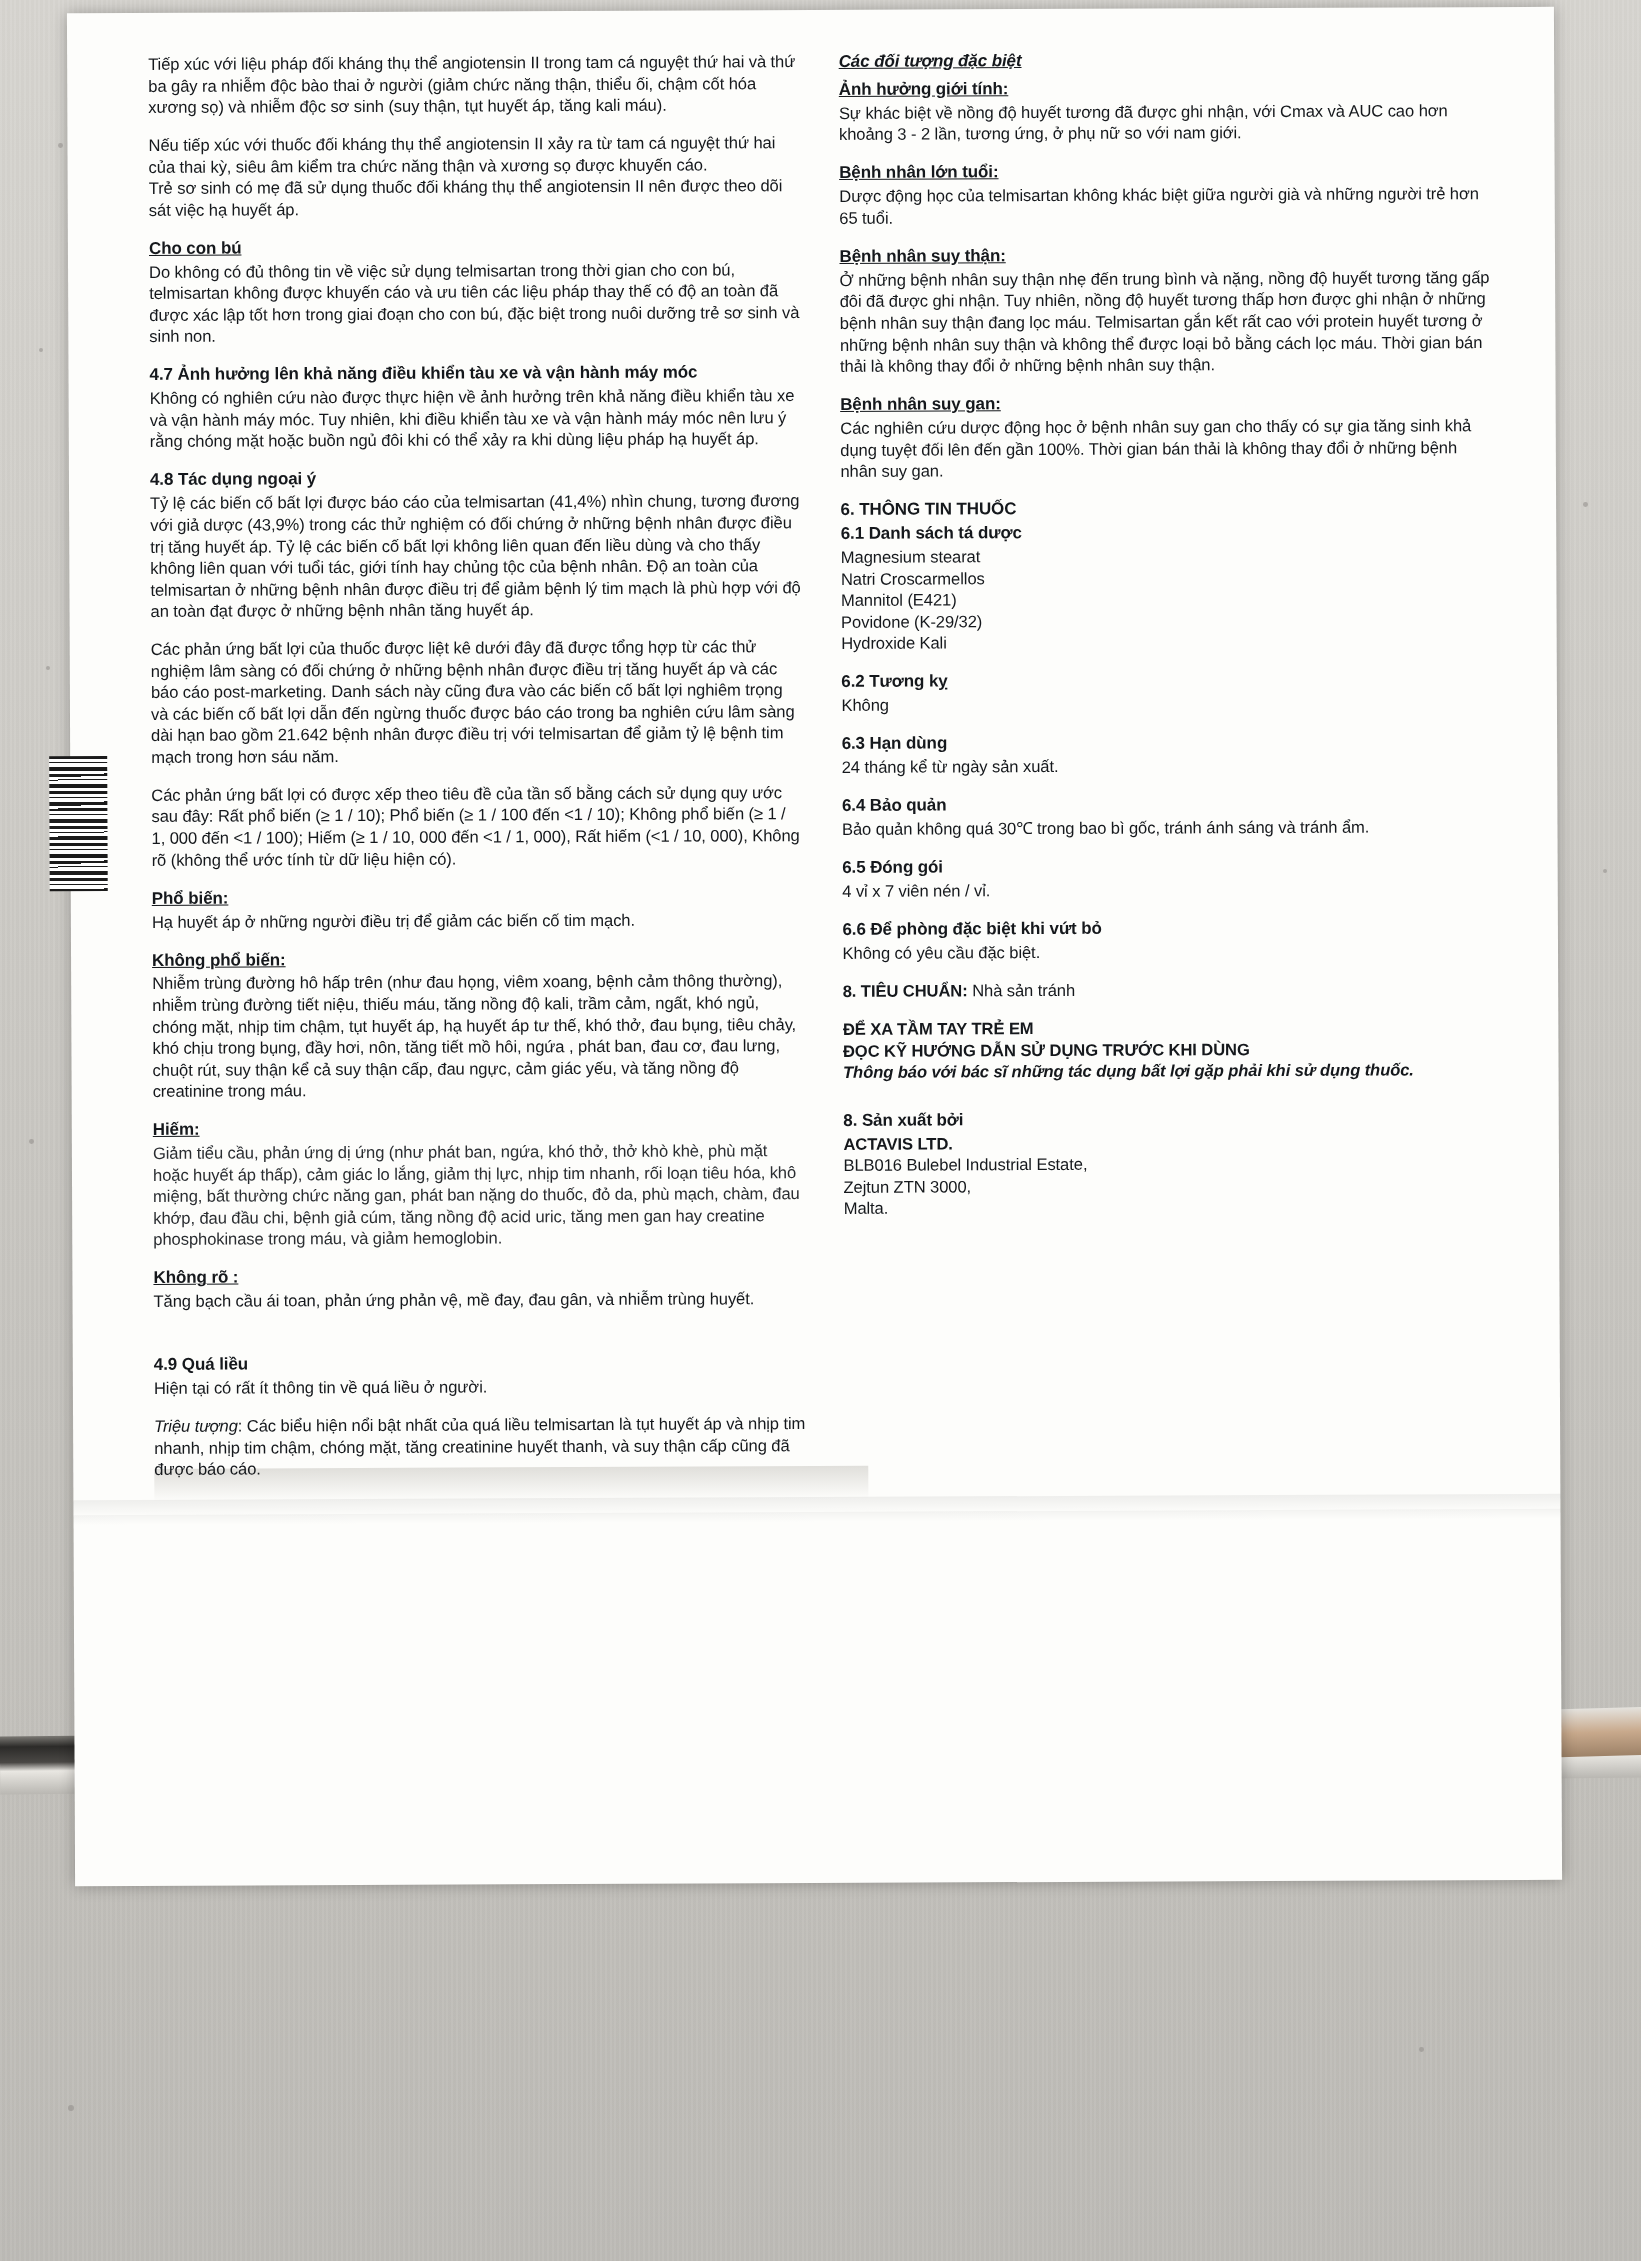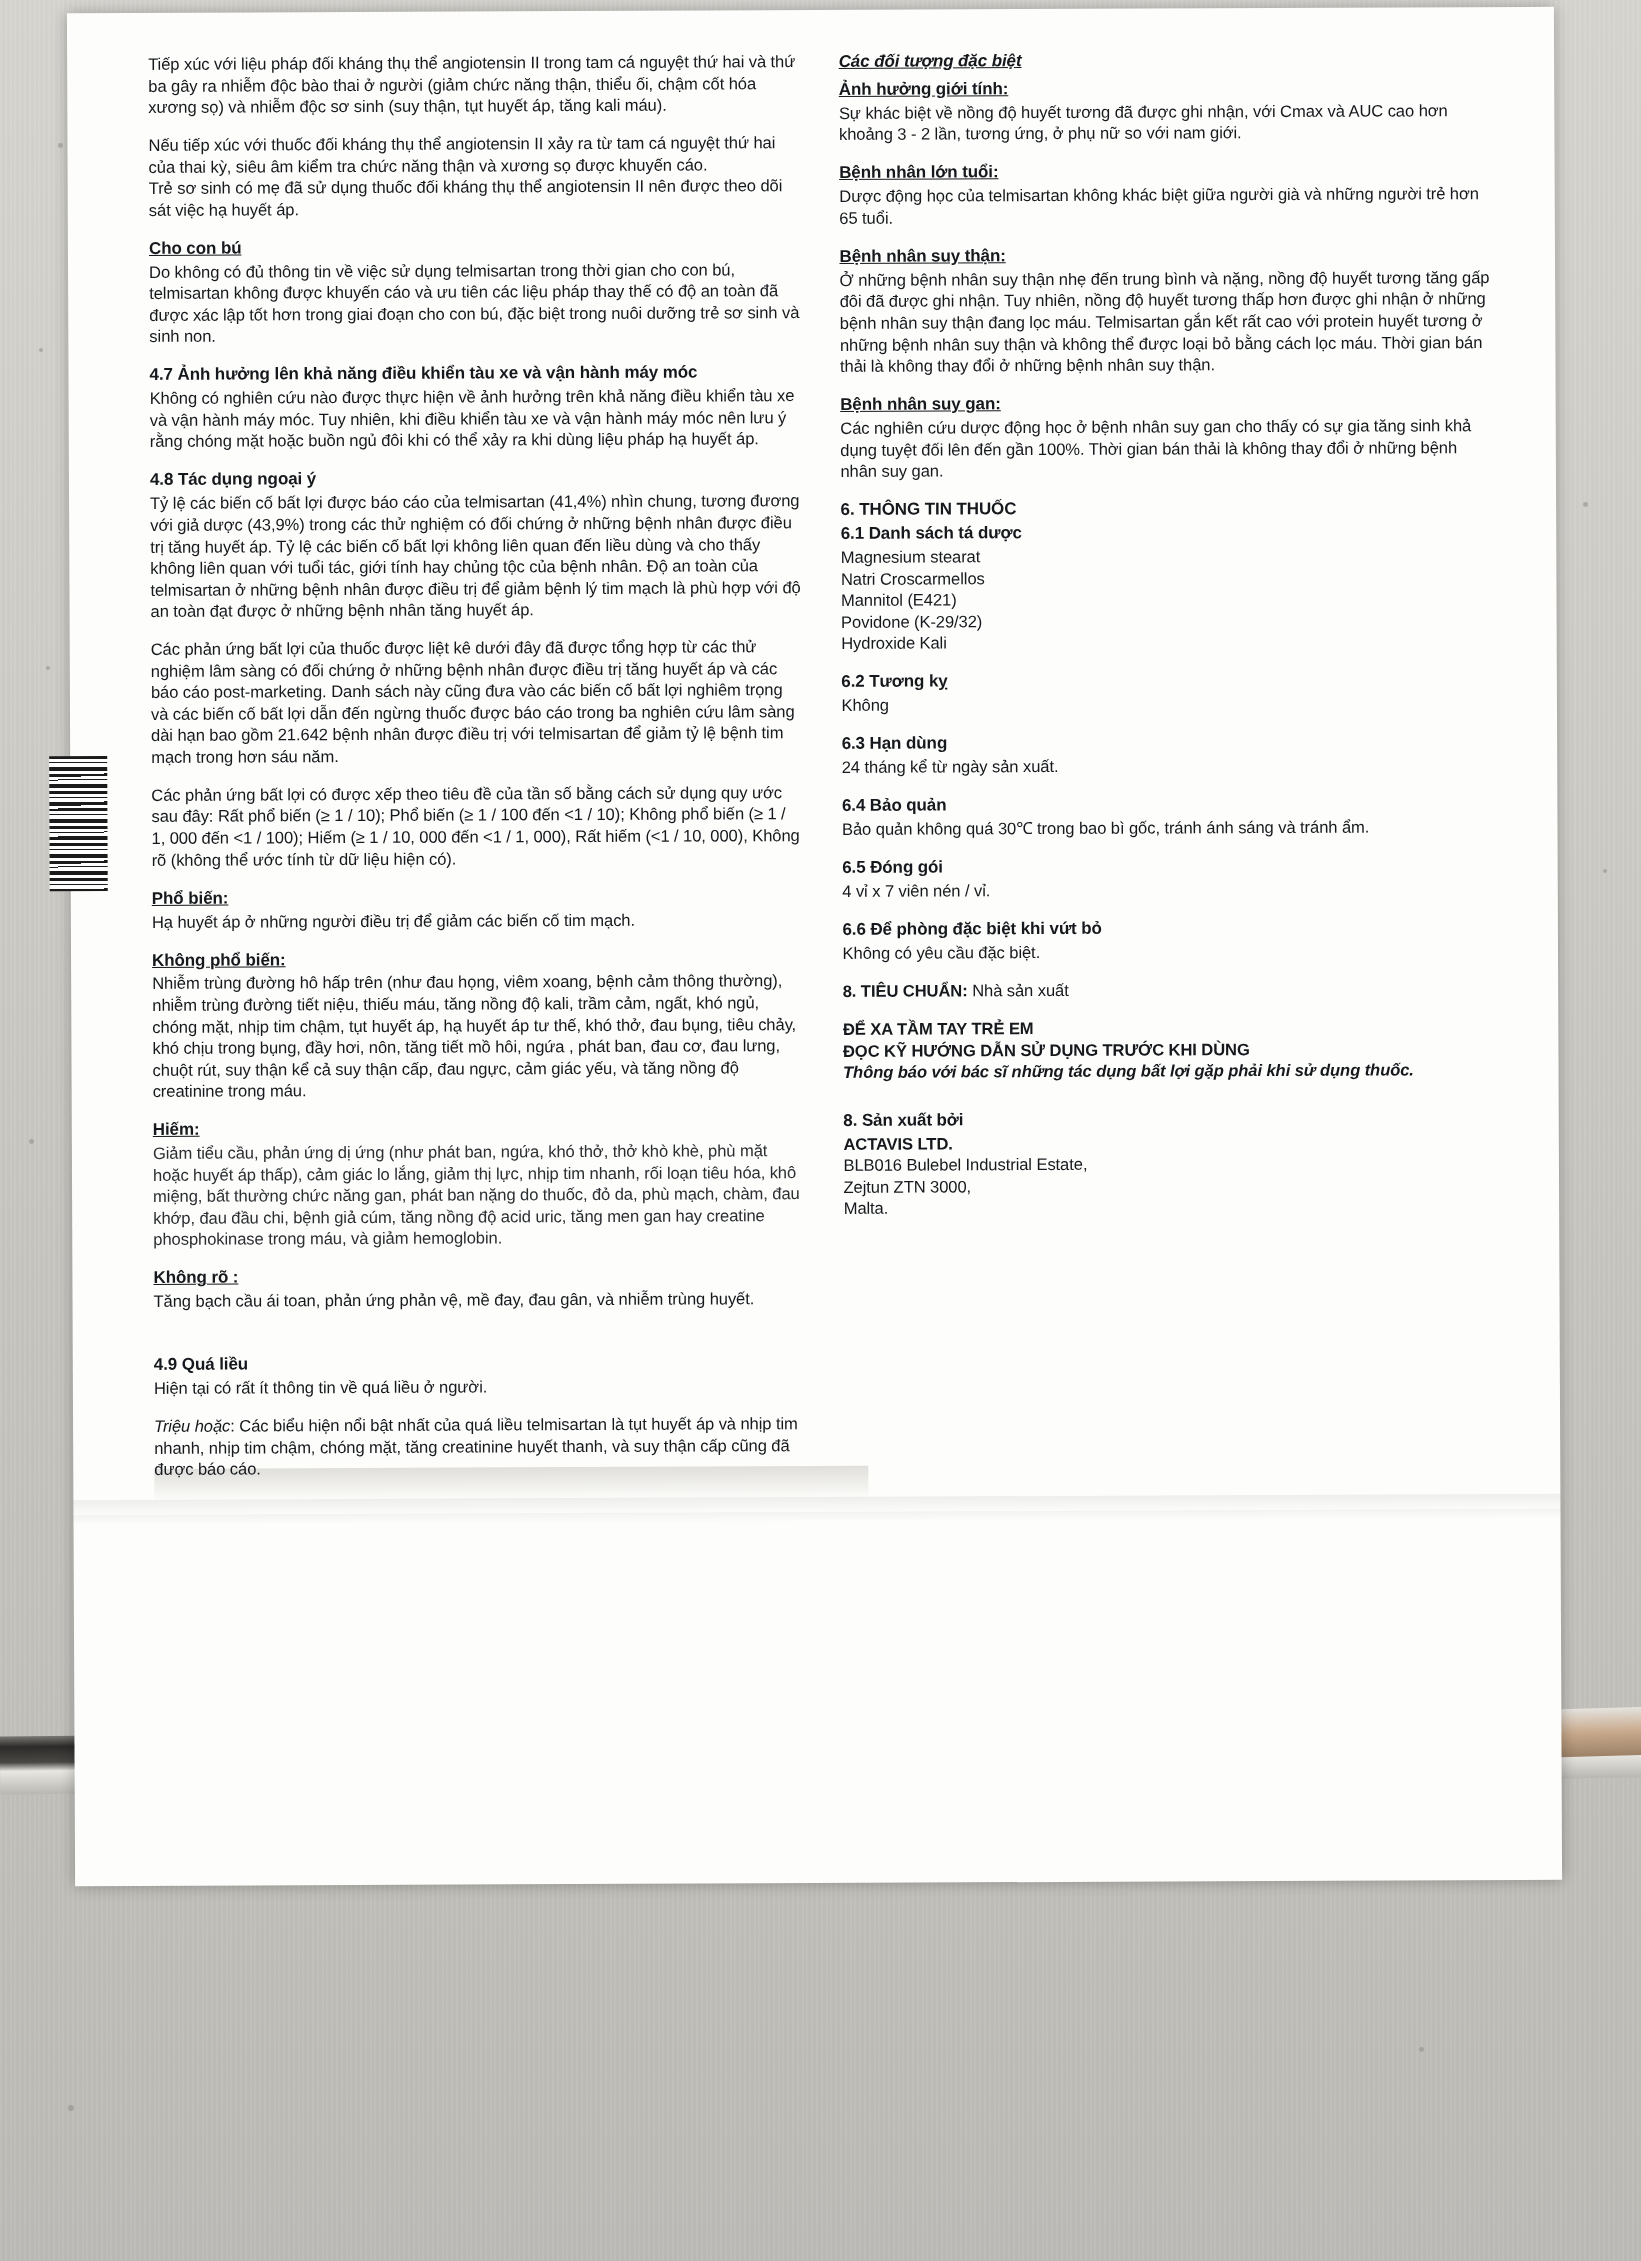--- a/index.html
+++ b/index.html
@@ -181,21 +181,21 @@
       <p class="blk faded">Giảm tiểu cầu, phản ứng dị ứng (như phát ban, ngứa, khó thở, thở khò khè, phù mặt hoặc huyết áp thấp), cảm giác lo lắng, giảm thị lực, nhịp tim nhanh, rối loạn tiêu hóa, khô miệng, bất thường chức năng gan, phát ban nặng do thuốc, đỏ da, phù mạch, chàm, đau khớp, đau đầu chi, bệnh giả cúm, tăng nồng độ acid uric, tăng men gan hay creatine phosphokinase trong máu, và giảm hemoglobin.</p>
 
       <p class="u head">Không rõ :</p>
       <p class="blk">Tăng bạch cầu ái toan, phản ứng phản vệ, mề đay, đau gân, và nhiễm trùng huyết.</p>
 
       <div style="height:25px"></div>
 
       <p class="b head">4.9  Quá liều</p>
       <p class="blk">Hiện tại có rất ít thông tin về quá liều ở người.</p>
 
-      <p class="blk"><span class="i">Triệu hoặc</span><span>: Các biểu hiện nổi bật nhất của quá liều telmisartan là tụt huyết áp và nhịp tim nhanh, nhịp tim chậm, chóng mặt, tăng creatinine huyết thanh, và suy thận cấp cũng đã được báo cáo.</span></p>
+      <p class="blk"><span class="i">Triệu tượng</span><span>: Các biểu hiện nổi bật nhất của quá liều telmisartan là tụt huyết áp và nhịp tim nhanh, nhịp tim chậm, chóng mặt, tăng creatinine huyết thanh, và suy thận cấp cũng đã được báo cáo.</span></p>
 
     </div>
 
     <div class="col">
 
       <p class="u i head">Các đối tượng đặc biệt</p>
       <p class="u head" style="margin-top:5.8px">Ảnh hưởng giới tính:</p>
       <p class="blk">Sự khác biệt về nồng độ huyết tương đã được ghi nhận, với Cmax và AUC cao hơn khoảng 3 - 2 lần, tương ứng, ở phụ nữ so với nam giới.</p>
 
       <p class="u head">Bệnh nhân lớn tuổi:</p>
@@ -225,21 +225,21 @@
 
       <p class="b head">6.4  Bảo quản</p>
       <p class="blk">Bảo quản không quá 30℃ trong bao bì gốc, tránh ánh sáng và tránh ẩm.</p>
 
       <p class="b head">6.5  Đóng gói</p>
       <p class="blk">4 vỉ x 7 viên nén / vỉ.</p>
 
       <p class="b head">6.6  Để phòng đặc biệt khi vứt bỏ</p>
       <p class="blk">Không có yêu cầu đặc biệt.</p>
 
-      <p class="blk"><span class="b">8. TIÊU CHUẨN:</span> <span>Nhà sản xuất</span></p>
+      <p class="blk"><span class="b">8. TIÊU CHUẨN:</span> <span>Nhà sản tránh</span></p>
 
       <p class="b tight">ĐỂ XA TẦM TAY TRẺ EM</p>
       <p class="b tight">ĐỌC KỸ HƯỚNG DẪN SỬ DỤNG TRƯỚC KHI DÙNG</p>
       <p class="b i blk">Thông báo với bác sĩ những tác dụng bất lợi gặp phải khi sử dụng thuốc.</p>
 
       <div style="height:9.7px"></div>
 
       <p class="b head">8.     Sản xuất bởi</p>
       <p class="b tight">ACTAVIS LTD.</p>
       <div>

